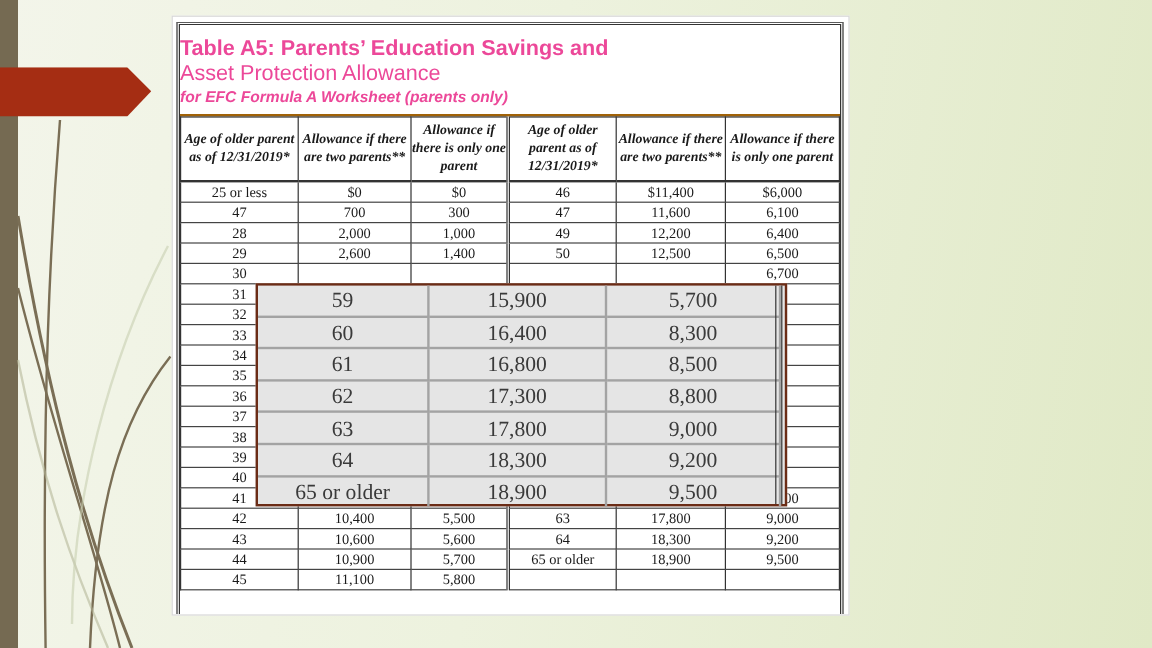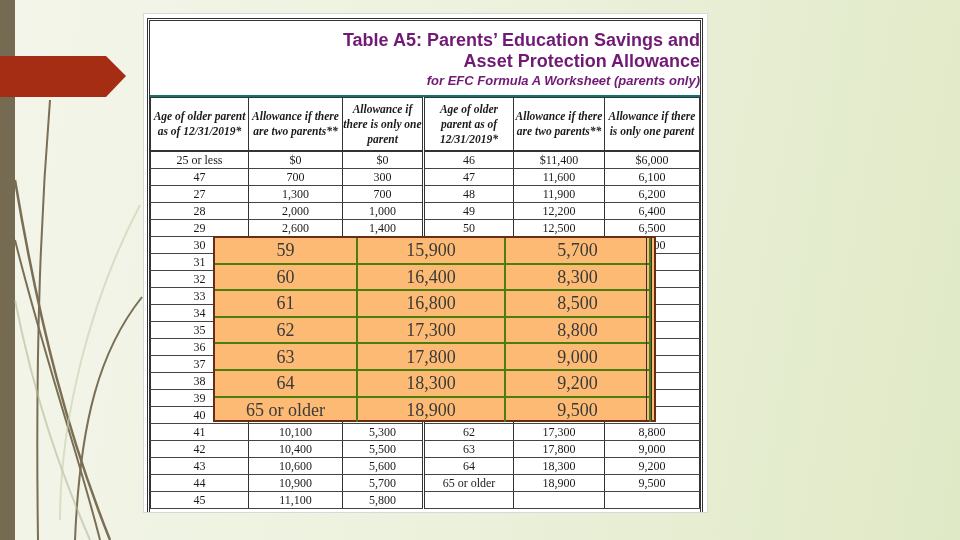--- a/index.html
+++ b/index.html
@@ -13,45 +13,45 @@
     .arrow { position: absolute; left: 0; top: 56px; width: 126px; height: 41px; }
 
     .doc {
       position: absolute; left: 143px; top: 13px; width: 565px; height: 500px;
       background: #ffffff; border: 1px solid #d8d8d8; box-sizing: border-box;
     }
     .frame {
       position: absolute; left: 3px; top: 4px; right: 4px; bottom: 0px;
       border: 3px double #333; border-bottom: none; box-sizing: border-box;
     }
-    .title-block { height: 74px; border-bottom: 2px solid #0f766e; text-align: right; font-family: "Liberation Sans", sans-serif; color: #701a75; }
+    .title-block { height: 74px; border-bottom: 2px solid #a16207; text-align: left; font-family: "Liberation Sans", sans-serif; color: #ec4899; }
     .title-1 { font-size: 18px; font-weight: bold; padding-top: 9px; line-height: 21px; }
-    .title-2 { font-size: 18px; font-weight: bold; line-height: 20px; }
+    .title-2 { font-size: 18px; font-weight: normal; line-height: 20px; }
     .subtitle { font-size: 13px; font-weight: bold; line-height: 18px; margin-top: 1px; font-style: italic; }
 
     table.main { border-collapse: collapse; width: 100%; table-layout: fixed; }
     table.main th, table.main td { border: 1px solid #333; padding: 0; text-align: center; color: #1a1a1a; }
     table.main th { font-style: italic; font-weight: bold; font-size: 11.5px; line-height: 15px; height: 52px; border-bottom: 2px solid #333; }
     table.main td { font-size: 12px; height: 16px; line-height: 16px; border-top: 1.5px solid #444; border-bottom: 1.5px solid #444; }
     table.main .split { border-left: 3px double #333; }
     .c1 { width: 98px; } .c2 { width: 94px; } .c3 { width: 81px; }
     .c4 { width: 90px; } .c5 { width: 91px; } .c6 { width: auto; }
 
     .overlay {
       position: absolute; left: 213px; top: 236px; width: 443px; height: 186px;
-      border: 2px solid #6b2c16; background: #fdba74; box-sizing: border-box;
+      border: 2px solid #6b2c16; background: #e5e5e5; box-sizing: border-box;
     }
     .overlay::after {
       content: ""; position: absolute; right: 2px; top: 0; bottom: 0; width: 4px;
       border-left: 1.5px solid #333; border-right: 1.5px solid #333;
     }
     table.zoom { border-collapse: collapse; width: 436px; table-layout: fixed; }
     table.zoom td {
       font-family: "Liberation Serif", serif; font-size: 18px; color: #3a3a3a; text-align: center;
-      height: 24.6px; line-height: 24px; border: 2px solid #4d7c0f; padding: 0;
+      height: 24.6px; line-height: 24px; border: 2px solid #a3a3a3; padding: 0;
     }
     table.zoom tr:first-child td { border-top: none; }
     table.zoom tr:last-child td { border-bottom: none; }
     table.zoom td:first-child { border-left: none; }
     .z1 { width: 142px; } .z2 { width: 148px; } .z3 { width: auto; }
   </style>
 </head>
 <body>
 
 <div class="side-bar"></div>
@@ -106,28 +106,20 @@
           </tr>
           <tr>
             <td>47</td>
             <td>700</td>
             <td>300</td>
             <td class="split">47</td>
             <td>11,600</td>
             <td>6,100</td>
           </tr>
           <tr>
-            <td>27</td>
-            <td>1,300</td>
-            <td>700</td>
-            <td class="split">48</td>
-            <td>11,900</td>
-            <td>6,200</td>
-          </tr>
-          <tr>
             <td>28</td>
             <td>2,000</td>
             <td>1,000</td>
             <td class="split">49</td>
             <td>12,200</td>
             <td>6,400</td>
           </tr>
           <tr>
             <td>29</td>
             <td>2,600</td>

